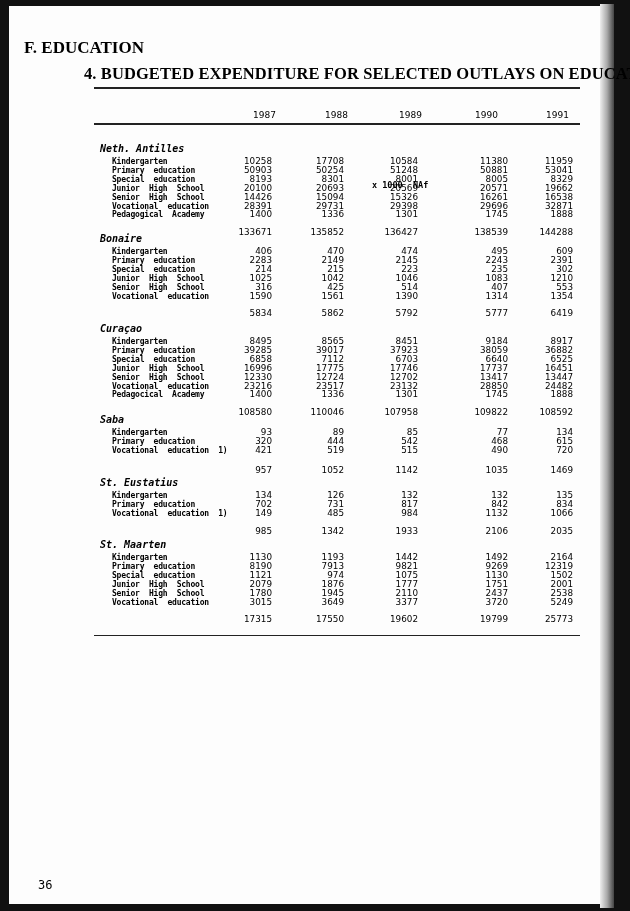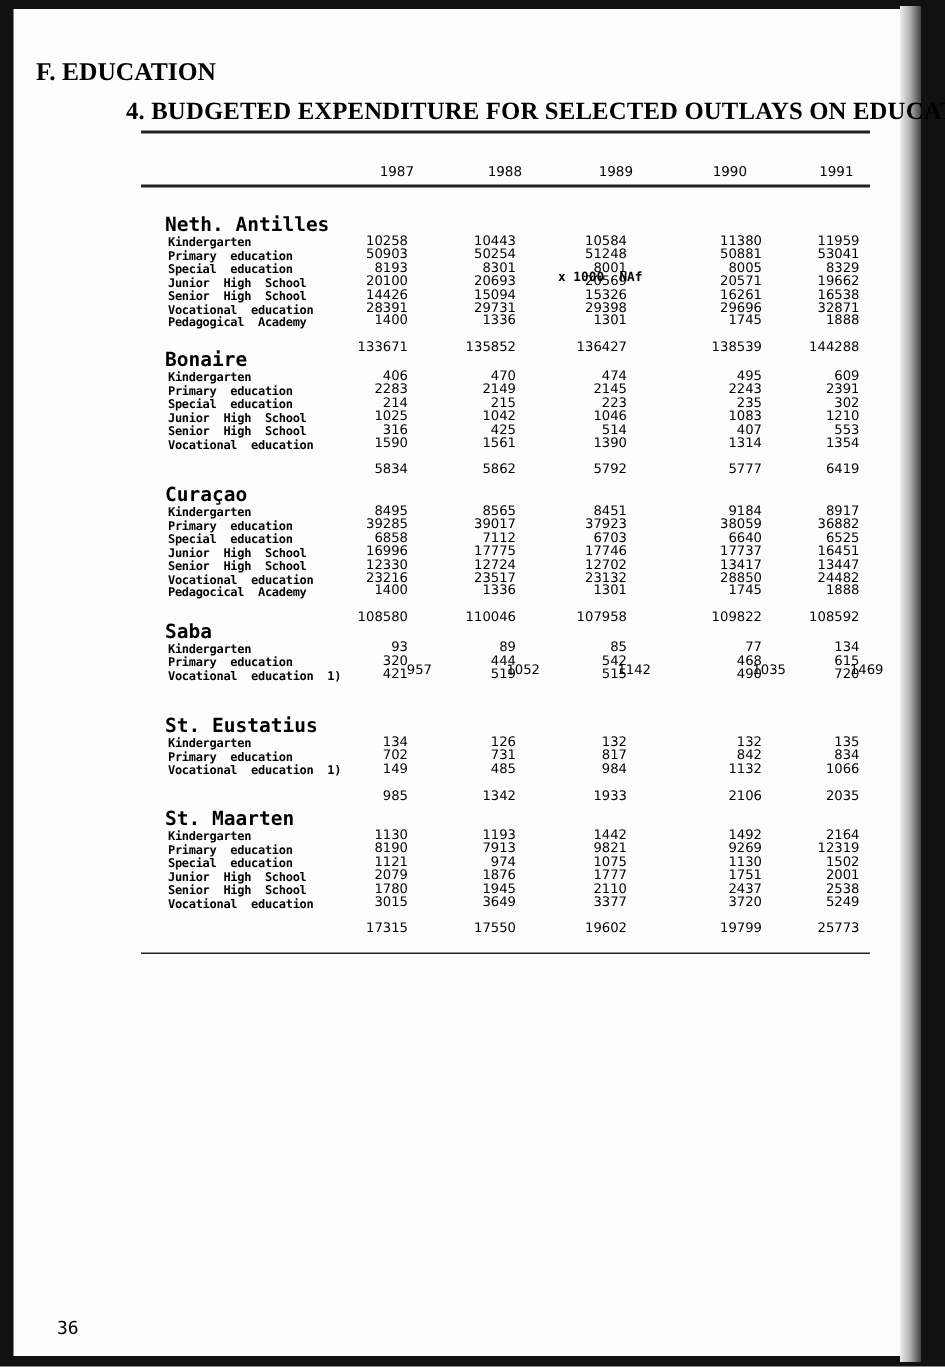--- a/index.html
+++ b/index.html
@@ -27,22 +27,22 @@
   }
   .rule { position: absolute; left: 94px; width: 486px; height: 1.5px; background: #222; }
   .years { position: absolute; top: 110px; left: 0; width: 598px; height: 14px; }
   .col { position: absolute; font-family: "DejaVu Sans", sans-serif; font-size: 8.8px; text-align: right; }
   .year { font-size: 9px; }
   .unit {
     position: absolute; left: 372px; top: 136px;
     font-family: "DejaVu Sans Mono", monospace; font-size: 8.5px; font-weight: bold; white-space: pre; margin-top: 44px;
   }
   .group-title {
-    position: absolute; left: 110px;
-    font-family: "DejaVu Sans Mono", monospace; font-weight: bold; font-size: 13px;
+    position: absolute; left: 100px;
+    font-family: "DejaVu Sans Mono", monospace; font-weight: bold; font-size: 10px; font-style: italic;
   }
   .row { position: absolute; left: 0; width: 598px; height: 9px; }
   .label {
     position: absolute; left: 112px;
     font-family: "DejaVu Sans Mono", monospace; font-size: 8px; font-weight: bold;
     white-space: pre; letter-spacing: -0.2px; line-height: 9px;
   }
   .num { position: absolute; width: 50px; text-align: right; font-size: 8.8px; line-height: 9px; }
   .c0 { left: 222px; } .c1 { left: 294px; } .c2 { left: 368px; } .c3 { left: 458px; } .c4 { left: 523px; }
   .total .num { font-size: 8.8px; }
@@ -75,21 +75,21 @@
 </div>
 <div class="rule" style="top:123px"></div>
 
 <div class="unit">x 1000  NAf</div>
 
 <div id="table-body">
     <div class="group-title" style="top: 143px;">Neth. Antilles</div>
     <div class="row" style="top: 157px;">
       <span class="label">Kindergarten</span>
       <span class="num c0">10258</span>
-      <span class="num c1">10443</span>
+      <span class="num c1">17708</span>
       <span class="num c2">10584</span>
       <span class="num c3">11380</span>
       <span class="num c4">11959</span>
     </div>
     <div class="row" style="top: 165.9px;">
       <span class="label">Primary  education</span>
       <span class="num c0">50903</span>
       <span class="num c1">50254</span>
       <span class="num c2">51248</span>
       <span class="num c3">50881</span>
@@ -280,21 +280,21 @@
       <span class="num c4">615</span>
     </div>
     <div class="row" style="top: 445.8px;">
       <span class="label">Vocational  education  1)</span>
       <span class="num c0">421</span>
       <span class="num c1">519</span>
       <span class="num c2">515</span>
       <span class="num c3">490</span>
       <span class="num c4">720</span>
     </div>
-    <div class="row total" style="top: 443px; margin-left: 16px;">
+    <div class="row total" style="top: 466px;">
       <span class="num c0">957</span>
       <span class="num c1">1052</span>
       <span class="num c2">1142</span>
       <span class="num c3">1035</span>
       <span class="num c4">1469</span>
     </div>
     <div class="group-title" style="top: 477px;">St. Eustatius</div>
     <div class="row" style="top: 491px;">
       <span class="label">Kindergarten</span>
       <span class="num c0">134</span>

